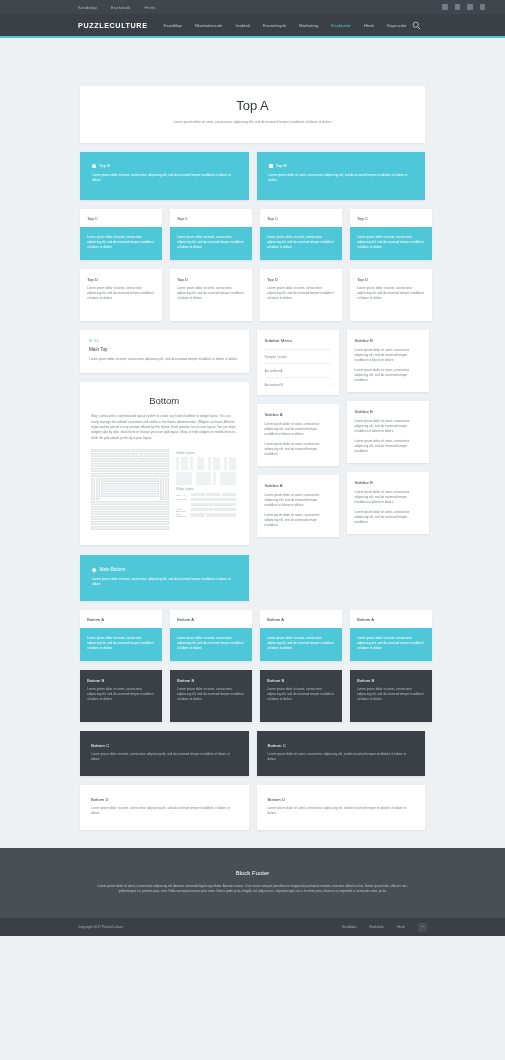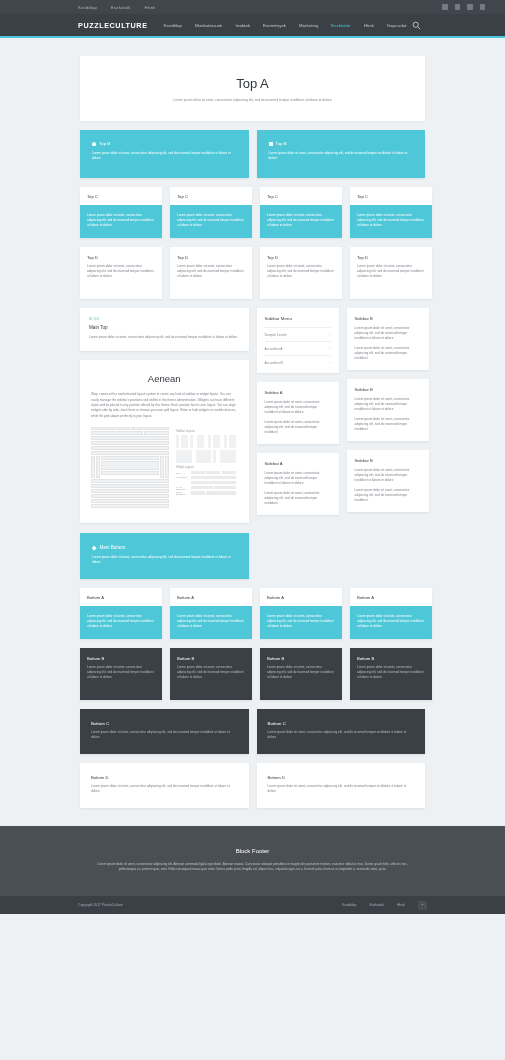--- a/index.html
+++ b/index.html
@@ -82,23 +82,24 @@
   .col6 { width: 168.5px; flex: 0 0 168.5px; }
   .blk-title { font-size: 5px; color: #3d4147; margin-bottom: 4px; }
   .blk-text {
     font-size: 3.1px;
     line-height: 1.62;
     color: #7e848c;
   }
 
   
   .top-a {
-    background:#fff; padding: 20px 18px 18px;
+    background:#fff; padding: 12px 18px 18px;
     text-align: center;
     box-shadow: 0 1px 2px rgba(0,0,0,.06);
+    margin-top: 30px;
   }
   .top-a h1 { font-size: 13px; font-weight: normal; color: #34383e; margin-bottom: 7px; }
   .top-a p { font-size: 3.3px; color: #858b93; line-height: 1.6; }
 
   
   .cyan { background: #4ec8d8; }
   .cyan .blk-title, .cyan .blk-text { color: #ffffff; }
   .topb { padding: 11px 12px 12px; min-height: 48px; }
   .topb .blk-title { display:flex; align-items:center; gap:3px; font-size:4.4px; margin-bottom:5px;}
   .ico { display:inline-block; width:4px; height:4px; background:#fff; opacity:.92; }
@@ -331,21 +332,21 @@
     <div class="mid-row">
 
       <div class="mid-main">
         <div class="card maintop">
           <div class="kicker">BLOG</div>
           <div class="blk-title">Main Top</div>
           <div class="blk-text">Lorem ipsum dolor sit amet, consectetur adipiscing elit, sed do eiusmod tempor incididunt ut labore et dolore</div>
         </div>
 
         <div class="card layouts">
-          <h2>Aenean</h2>
+          <h2>Bottom</h2>
           <p>Warp comes with a sophisticated layout system to create any kind of sidebar or widget layout. You can easily manage the sidebar's positions and widths in the theme administration. Widgets can have different styles and be placed in any position offered by this theme. Each position has its own layout. You can align widgets side by side, stack them or choose your own grid layout. Show or hide widgets on mobile devices, while the grid adapts perfectly to your layout.</p>
           <div class="diagram">
             <div class="left">
               <div class="drow">
                   <div class="dbox t"></div>
                   <div class="dbox t"></div>
                 </div>
               <div class="drow">
                   <div class="dbox t"></div>
                   <div class="dbox t"></div>

